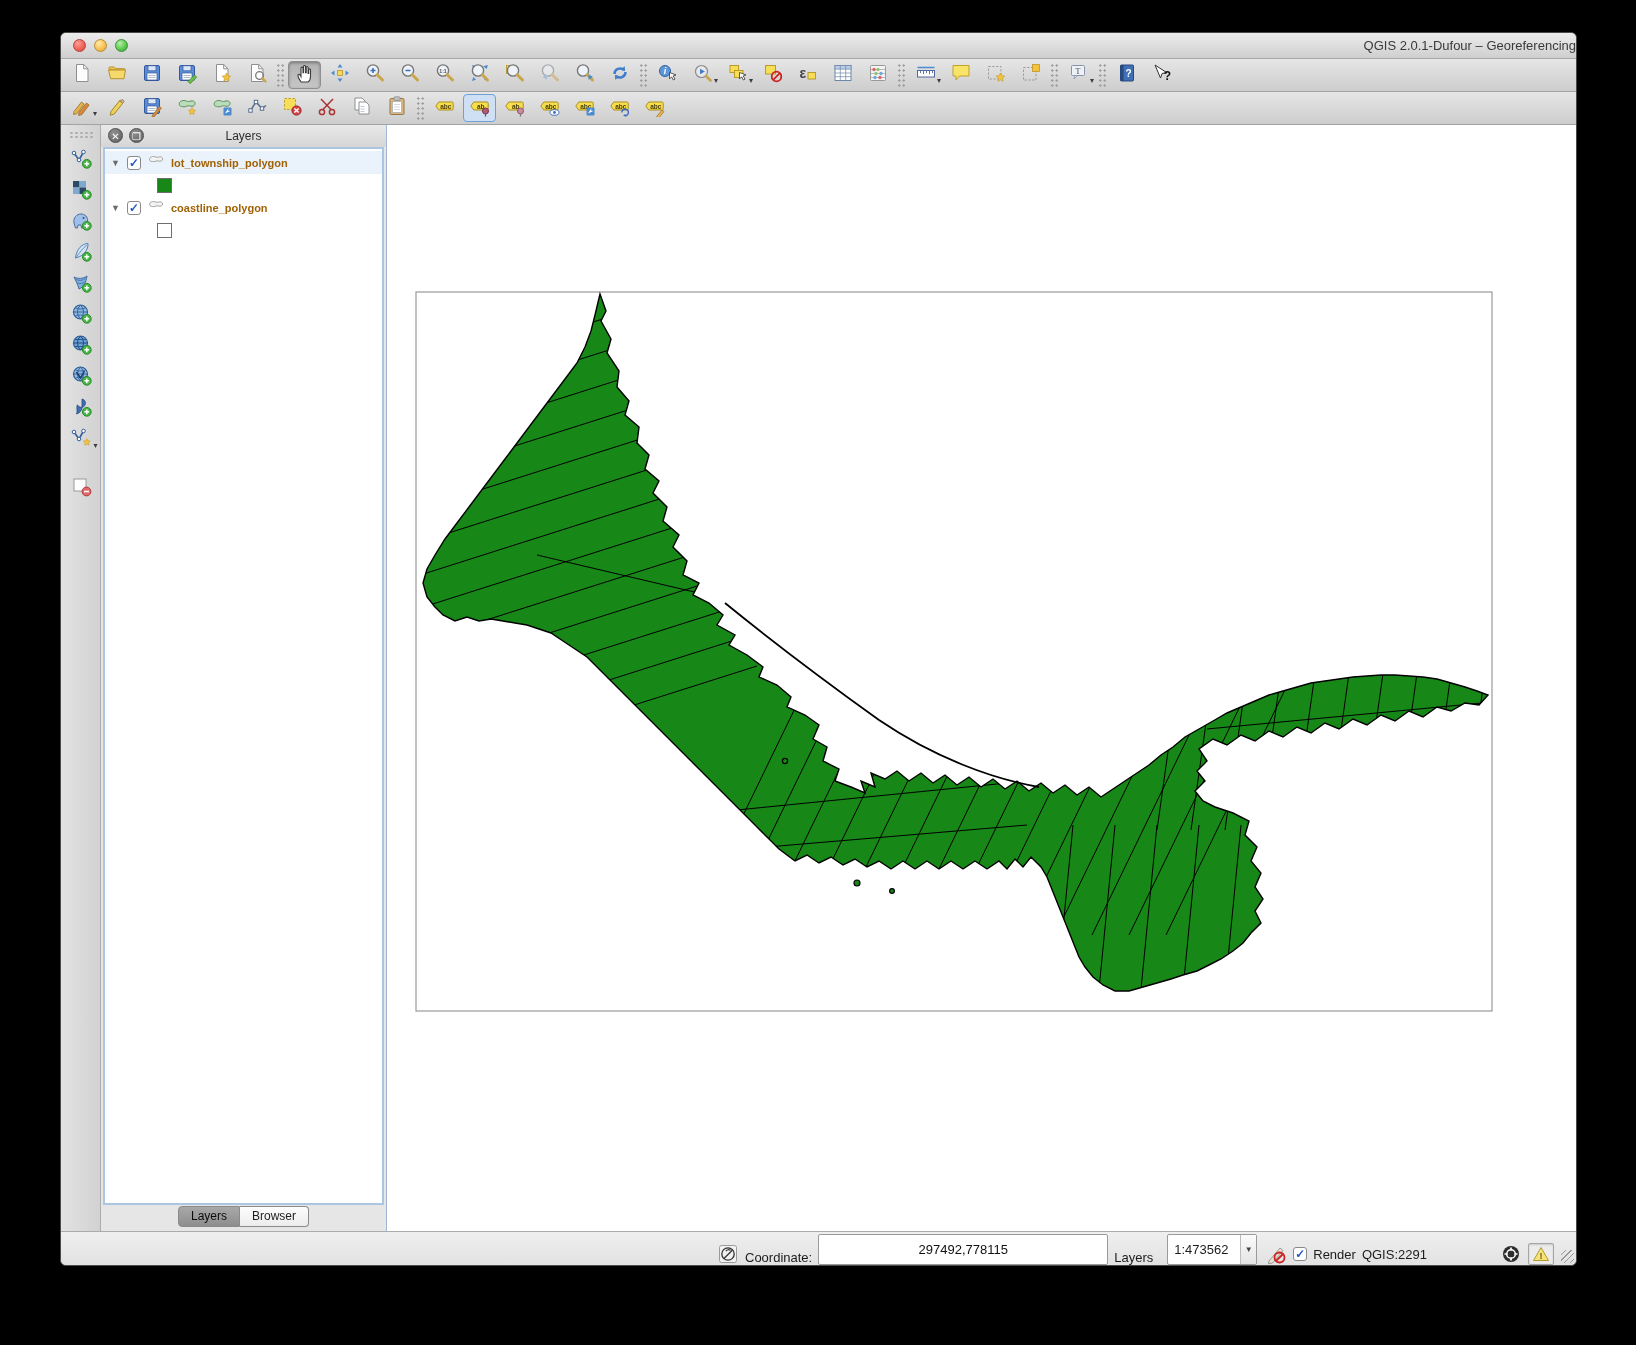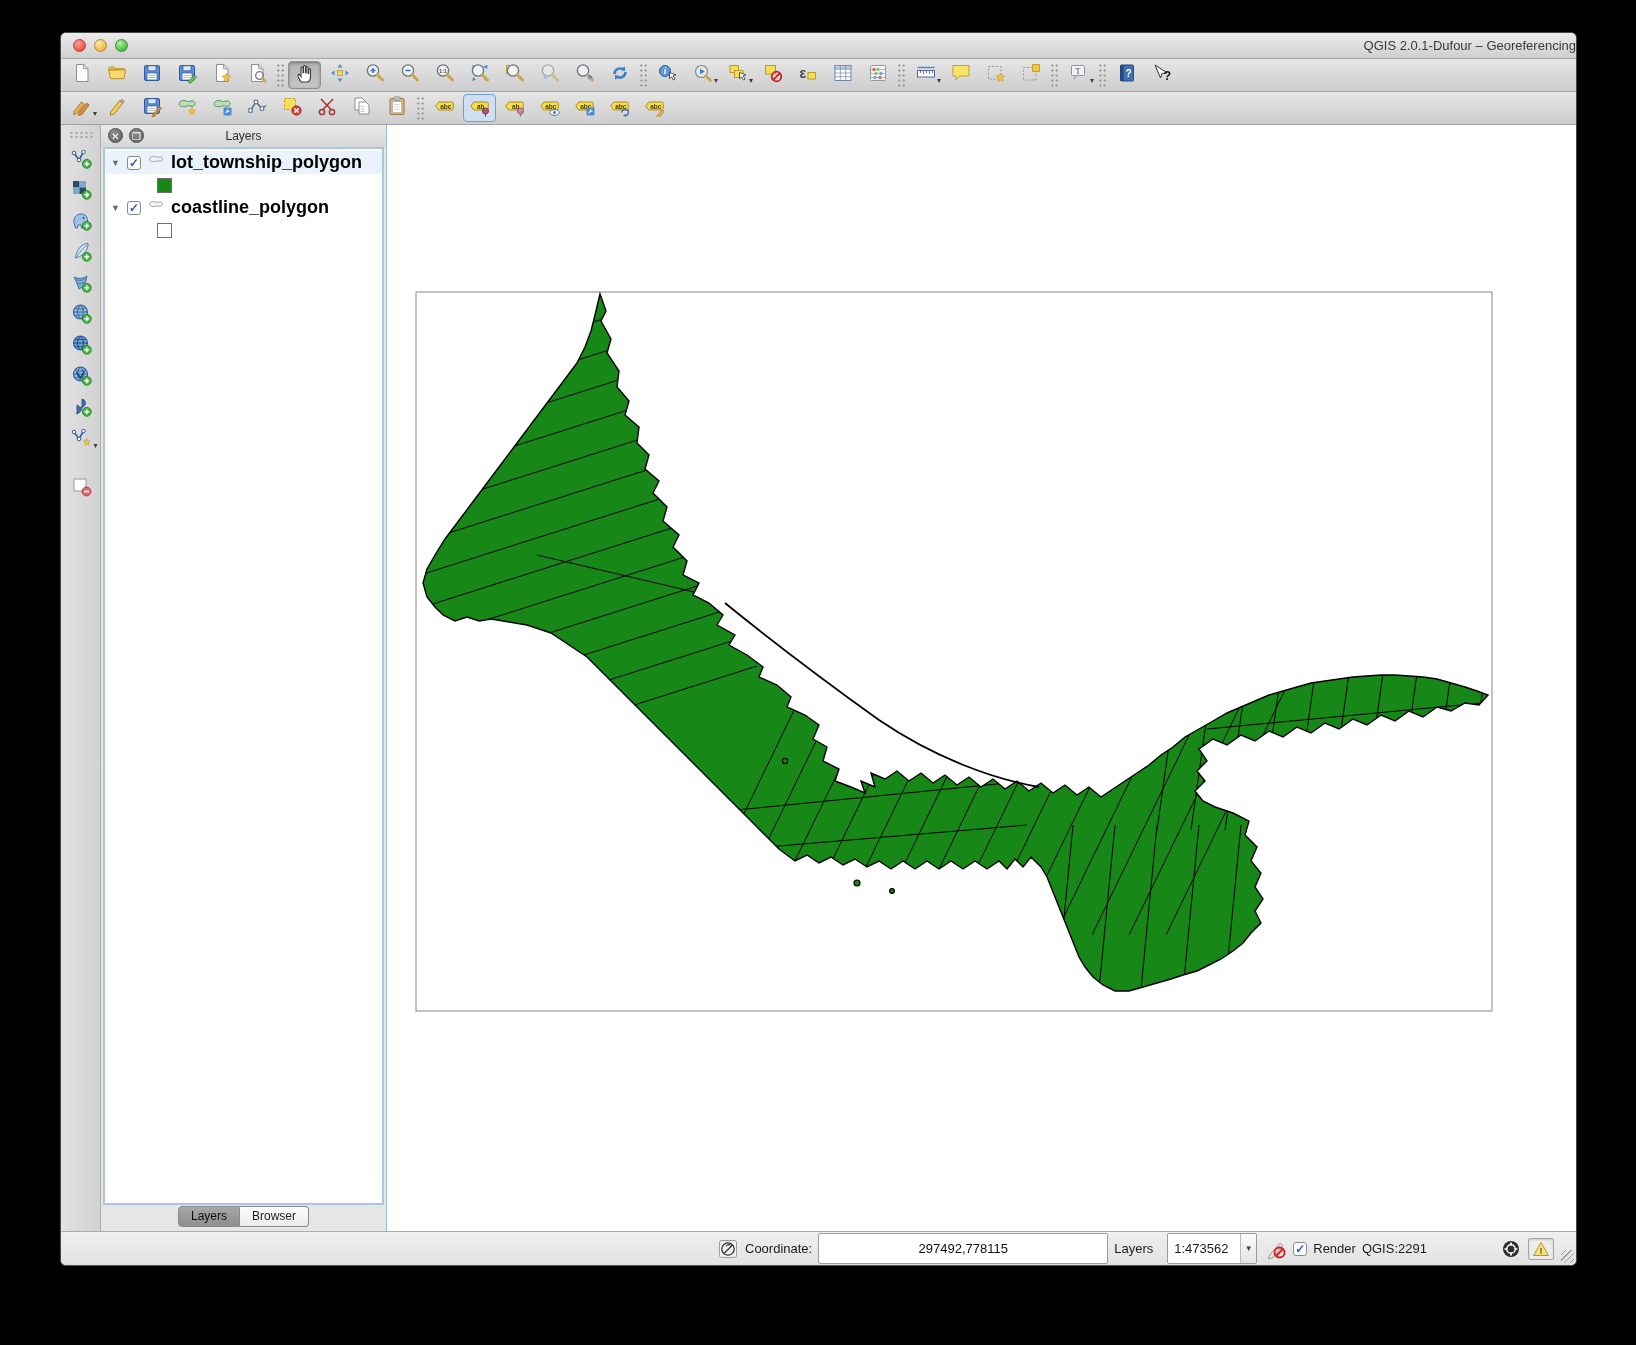--- a/index.html
+++ b/index.html
@@ -48,36 +48,36 @@
   .dock-title { font-size:12px; color:#2e2e2e; }
   .dock-btns { position:absolute; left:7px; top:3px; display:flex; gap:6px; }
   .dock-cbtn { width:15px; height:15px; border-radius:50%; background:radial-gradient(circle at 35% 30%, #8f8f8f, #5f5f5f);
                color:#fff; font-size:10px; line-height:15px; text-align:center; border:1px solid #4e4e4e; }
   .dock-list { flex:1 1 auto; margin:0 2px; background:#fff; border:2px solid #aac6e2; overflow:hidden; padding-top:2px; }
   .layer-row { display:flex; align-items:center; height:23px; gap:6px; padding-left:6px; }
   .layer-row.sel { background:#eaf2fb; }
   .expander { font-size:9px; color:#6b6b6b; width:10px; }
   .cb { width:14px; height:14px; background:#fff; border:1px solid #8a8a8a; border-radius:3px;
         display:inline-flex; align-items:center; justify-content:center; font-size:12px; color:#2458c8; font-weight:bold; }
-  .layer-name { font-size:18px; font-weight:bold; color:#000000; }
+  .layer-name { font-size:11px; font-weight:bold; color:#a16207; }
   .swatch-row { height:22px; display:flex; align-items:center; padding-left:52px; }
   .swatch { width:15px; height:15px; border:1px solid #6e6e6e; }
   .dock-tabs { flex:0 0 26px; display:flex; align-items:flex-start; justify-content:center; padding-top:1px; }
   .tab { font-size:12px; padding:2px 12px 3px; border:1px solid #8a8a8a; color:#1d1d1d; background:linear-gradient(#fdfdfd,#ececec); }
   .tab:first-child { border-radius:4px 0 0 4px; }
   .tab:last-child { border-radius:0 4px 4px 0; border-left:none;text-align:center; }
   .tab.active { background:linear-gradient(#a8a8a8,#8e8e8e); color:#0c0c0c; }
 
   
   .canvas { flex:1 1 auto; background:#fff; position:relative; }
   .canvas svg { position:absolute; left:0; top:0; }
 
   
   .statusbar { height:34px; flex:0 0 34px; background:linear-gradient(#efefef,#e2e2e2);
-               border-top:1px solid #ababab; display:flex; align-items:center; font-size:13px; color:#1c1c1c;
+               border-top:1px solid #ababab; display:flex; align-items:flex-end; font-size:13px; color:#1c1c1c;
                padding:0 8px; position:relative; }
   .sb-spacer { width:648px; flex:0 0 648px; }
   .sb-icon { width:22px; height:22px; display:inline-flex; align-items:center; justify-content:center; }
   .sb-label { margin:0 6px 0 6px; }
   .coord-input { width:290px; height:31px; border:1px solid #9a9a9a; border-radius:2px; background:#fff;
                  text-align:center; font-size:13px; font-family:"Liberation Sans",sans-serif; color:#111; }
   .scale-combo { display:flex; align-items:center; height:31px; border:1px solid #9a9a9a; border-radius:2px; background:#fff; margin-left:8px; }
   .scale-combo .val { width:72px; padding-left:6px; font-size:13px; }
   .scale-combo .arrow { width:16px; height:100%; border-left:1px solid #bbb; background:linear-gradient(#fbfbfb,#e4e4e4);
                         font-size:8px; display:flex; align-items:center; justify-content:center; color:#444; }

